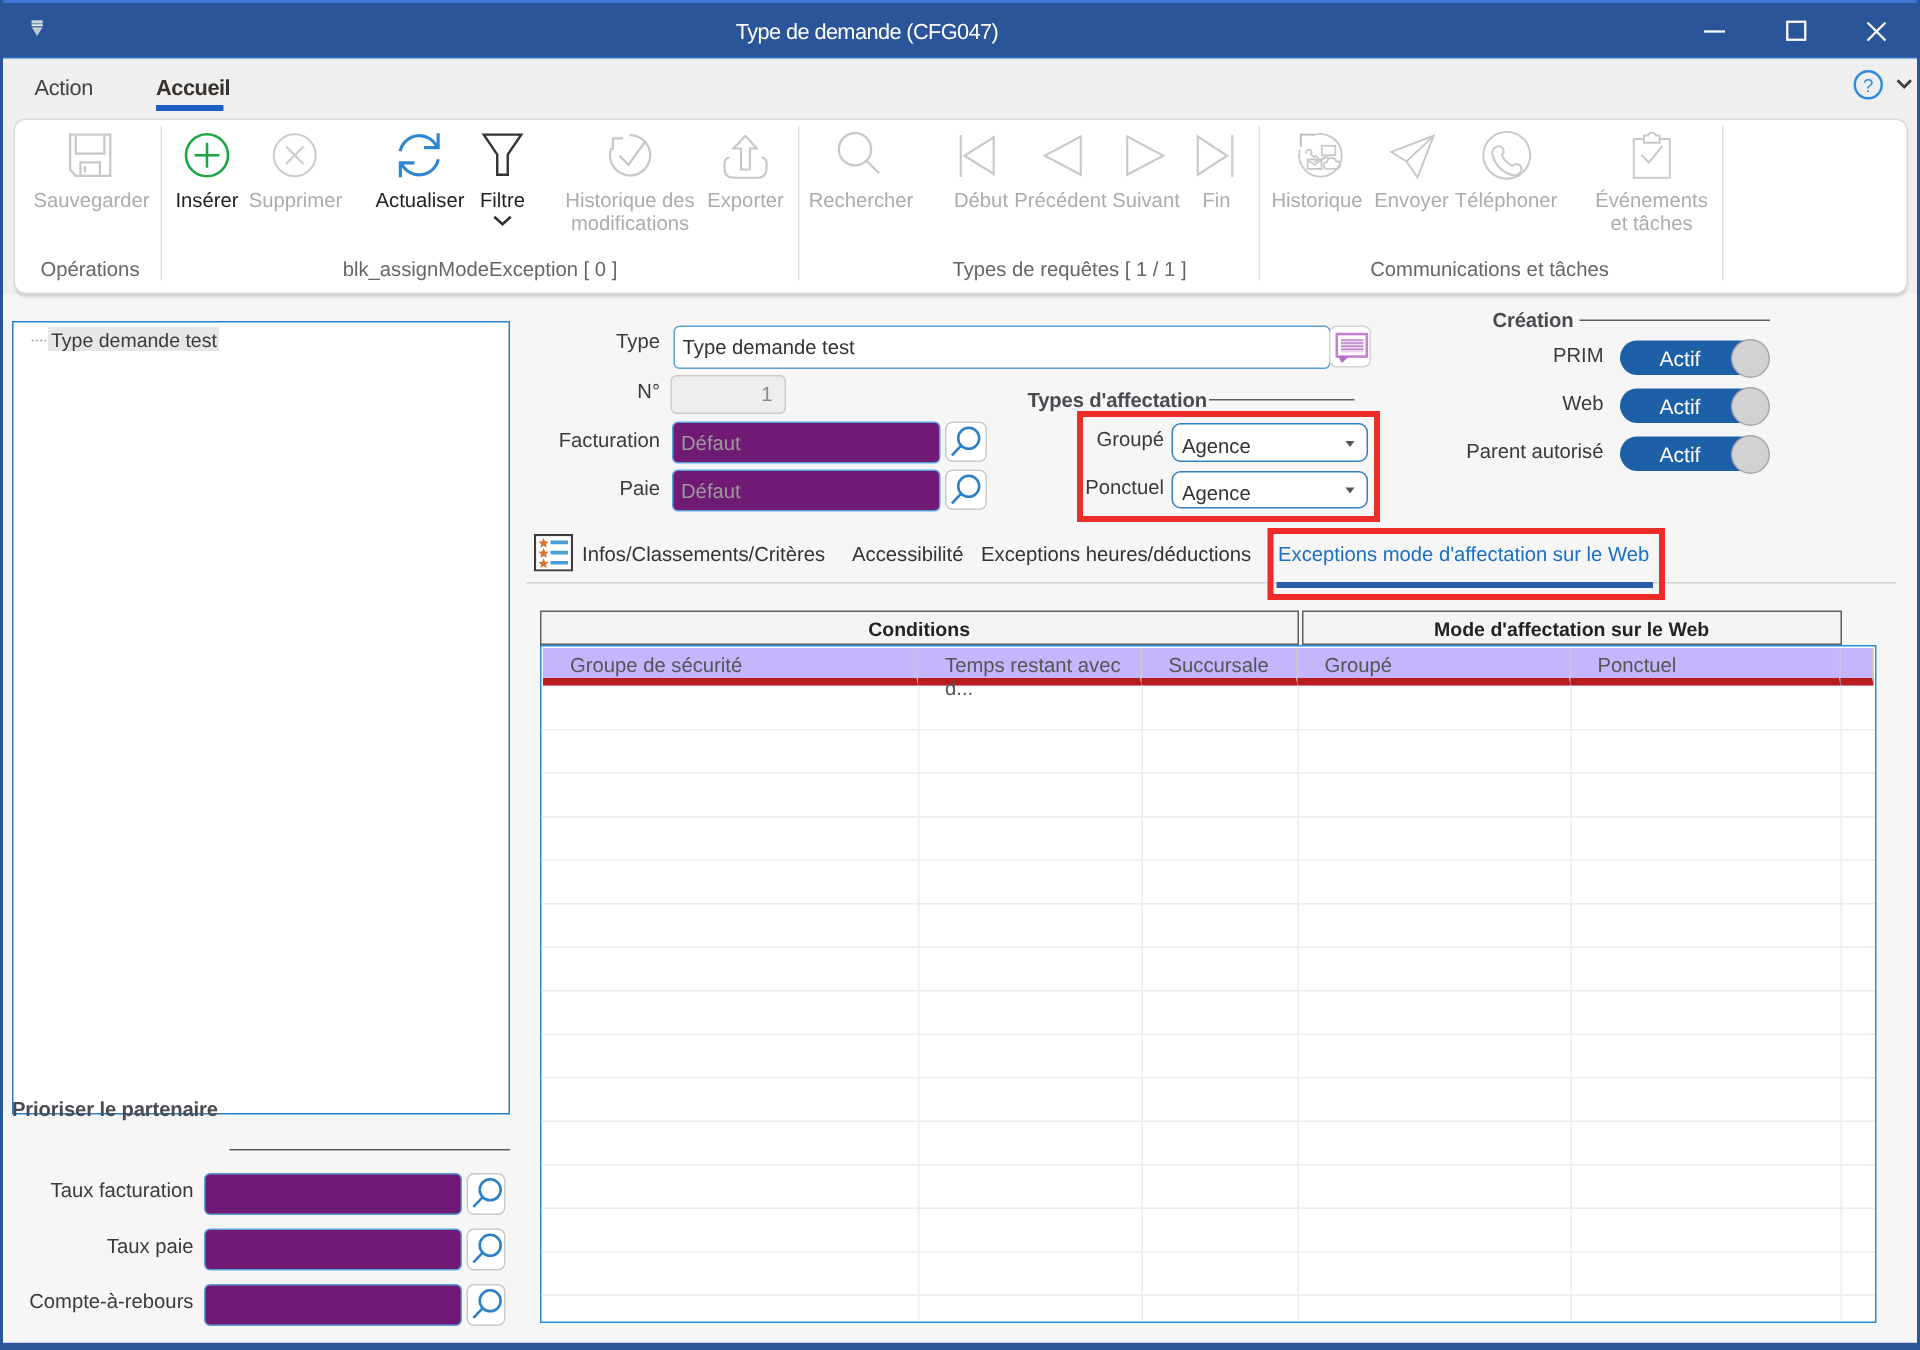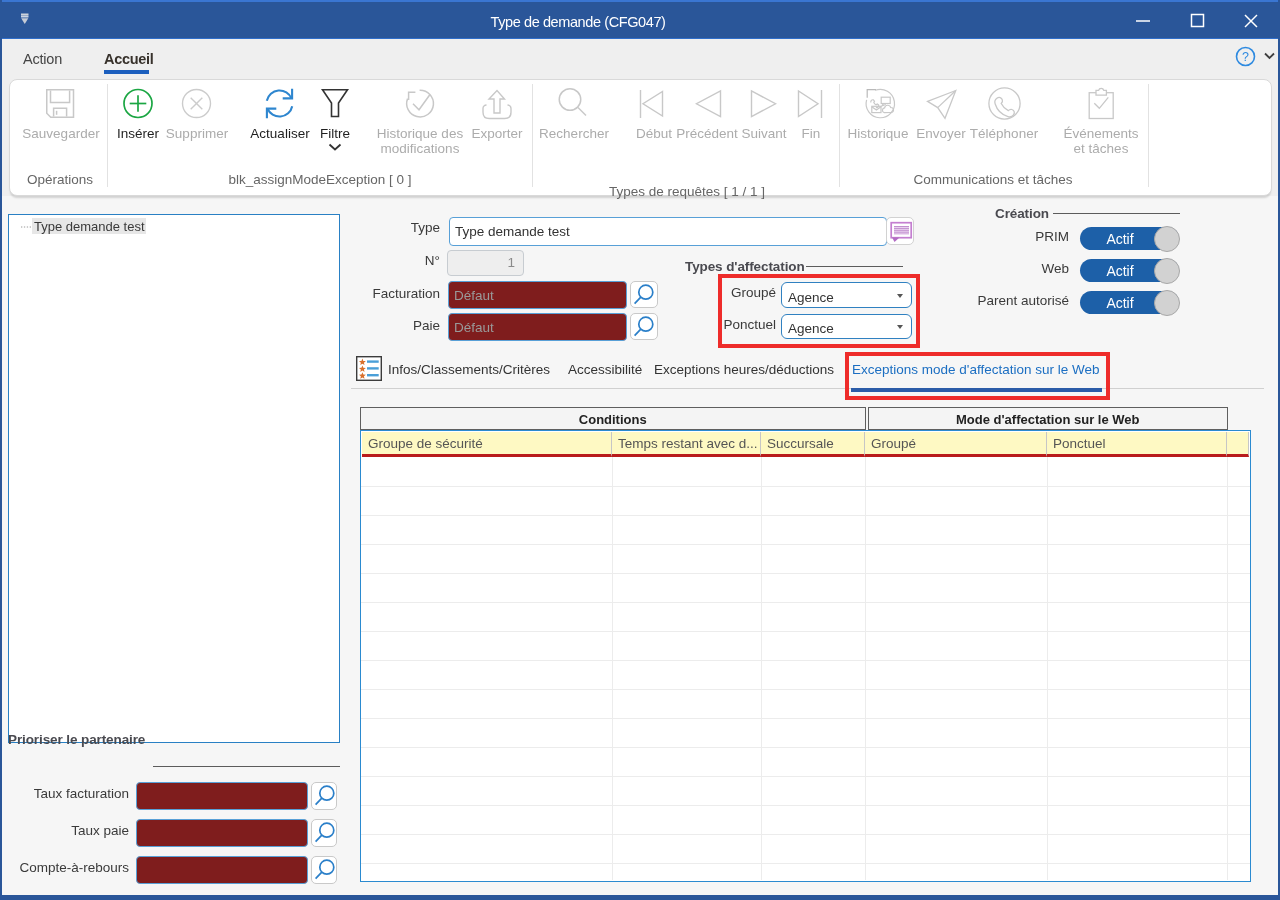--- a/index.html
+++ b/index.html
@@ -19,34 +19,34 @@
 #tab-accueil { left:104px; top:51px; font-size:14.5px; color:#38322c; font-weight:bold; letter-spacing:-0.3px; }
 #accueil-line { left:104px; top:70px; width:45px; height:4px; background:#1c5fbe; }
 
 #ribbon { left:9px; top:79px; width:1263px; height:117px; background:#fff; border:1px solid #d9d9d9; border-radius:8px; box-shadow:0 3px 2px -1px rgba(0,0,0,0.15); }
 .rsep { position:absolute; top:84px; width:1px; height:103px; background:#e2e2e2; }
 .rlabel { position:absolute; top:126px; font-size:13.5px; color:#acacac; text-align:center; line-height:15px; }
 .rlabel.on { color:#1f1f1f; }
 .rgroup { position:absolute; top:172px; font-size:13.5px; color:#666; text-align:center; }
 
 .lab { position:absolute; font-size:13.5px; color:#3a3a3a; text-align:right; }
-.inp { position:absolute; background:#7f1d1d; border:1px solid #58a0d7; border-radius:4px; font-size:13.5px; color:#9a9a9a; display:flex; align-items:center; padding-left:5px; }
+.inp { position:absolute; background:#701a75; border:1px solid #58a0d7; border-radius:4px; font-size:13.5px; color:#9a9a9a; display:flex; align-items:center; padding-left:5px; }
 .mag { position:absolute; background:#fff; border:1px solid #c9c9c9; border-radius:5px; }
 .grouphead { position:absolute; font-size:13.5px; font-weight:bold; color:#4a4a50; letter-spacing:-0.1px; }
 .groupline { position:absolute; height:1px; background:#5c5c5c; }
 .toggle { position:absolute; width:99px; height:23px; background:#1d60a8; border-radius:12px; color:#ffffff; font-size:14px; }
 .toggle span { position:absolute; left:0; width:80px; top:3.5px; text-align:center; }
 .knob { position:absolute; right:-1px; top:-1.5px; width:26px; height:26px; background:#d2d2d2; border:1px solid #a8a8a8; border-radius:50%; }
 .redbox { position:absolute; border:4.5px solid #ee2c2a; }
 .dd { background:#fff; border:1.4px solid #3081c1; border-radius:6px; font-size:13.5px; color:#333; }
 .dd::before { content:"Agence"; position:absolute; left:6px; top:6.5px; }
 .dd::after { content:""; position:absolute; right:8px; top:10.5px; border-left:3.3px solid transparent; border-right:3.3px solid transparent; border-top:4px solid #555; }
 .t2 { position:absolute; top:362px; font-size:13.5px; color:#333; }
 .th1 { position:absolute; top:407px; height:23px; background:#f4f4f4; border:1px solid #5f5f5f; font-size:13px; font-weight:bold; color:#222; text-align:center; padding-top:4px; }
-.th2 { position:absolute; top:432px; height:25px; background:#fef9c3; border-right:1px solid #c6c6c6; border-bottom:3px solid #b91c1c; font-size:13.5px; color:#555; padding:4px 0 0 6px; }
+.th2 { position:absolute; top:432px; height:25px; background:#c4b5fd; border-right:1px solid #c6c6c6; border-bottom:5px solid #b91c1c; font-size:13.5px; color:#555; padding:4px 0 0 18px; }
 .gridv { position:absolute; top:457px; width:1px; height:423px; background:#ececec; }
 .gridh { position:absolute; left:361px; width:889px; height:1px; background:#ececec; }
 </style>
 </head>
 <body>
 <div class="abs" id="titlebar"></div>
 <div class="abs" id="titlebar-top"></div>
 <div class="abs" style="left:0; top:37.5px; width:1280px; height:1.5px; background:#2f6ecb;"></div>
 <div class="abs" id="title">Type de demande (CFG047)</div>
 <div class="abs" id="frame-l"></div>
@@ -177,21 +177,21 @@
 <div class="rlabel on" style="left:243px; width:74px;">Actualiser</div>
 <div class="rlabel on" style="left:313px; width:44px;">Filtre</div>
 <div class="rlabel" style="left:350px; width:140px;">Historique des modifications</div>
 <div class="rlabel" style="left:464px; width:66px;">Exporter</div>
 <div class="rgroup" style="left:190px; width:260px;">blk_assignModeException [ 0 ]</div>
 <div class="rlabel" style="left:534px; width:80px;">Rechercher</div>
 <div class="rlabel" style="left:629px; width:50px;">Début</div>
 <div class="rlabel" style="left:668px; width:78px;">Précédent</div>
 <div class="rlabel" style="left:734px; width:60px;">Suivant</div>
 <div class="rlabel" style="left:796px; width:30px;">Fin</div>
-<div class="rgroup" style="left:567px; width:240px;margin-top:12px;">Types de requêtes [ 1 / 1 ]</div>
+<div class="rgroup" style="left:593px; width:240px;">Types de requêtes [ 1 / 1 ]</div>
 <div class="rlabel" style="left:840px; width:76px;">Historique</div>
 <div class="rlabel" style="left:911px; width:60px;">Envoyer</div>
 <div class="rlabel" style="left:962px; width:84px;">Téléphoner</div>
 <div class="rlabel" style="left:1046px; width:110px;">Événements<br>et tâches</div>
 <div class="rgroup" style="left:873px; width:240px;">Communications et tâches</div>
 
 <div class="abs" style="left:8px; top:214px; width:332px; height:529px; background:#fff; border:1px solid #2980c4;"></div>
 <svg class="abs" style="left:21px; top:224px;" width="10" height="6" viewBox="0 0 10 6">
  <line x1="0" y1="3" x2="10" y2="3" stroke="#9a9a9a" stroke-width="1" stroke-dasharray="1.3,1.6"></line>
 </svg>

